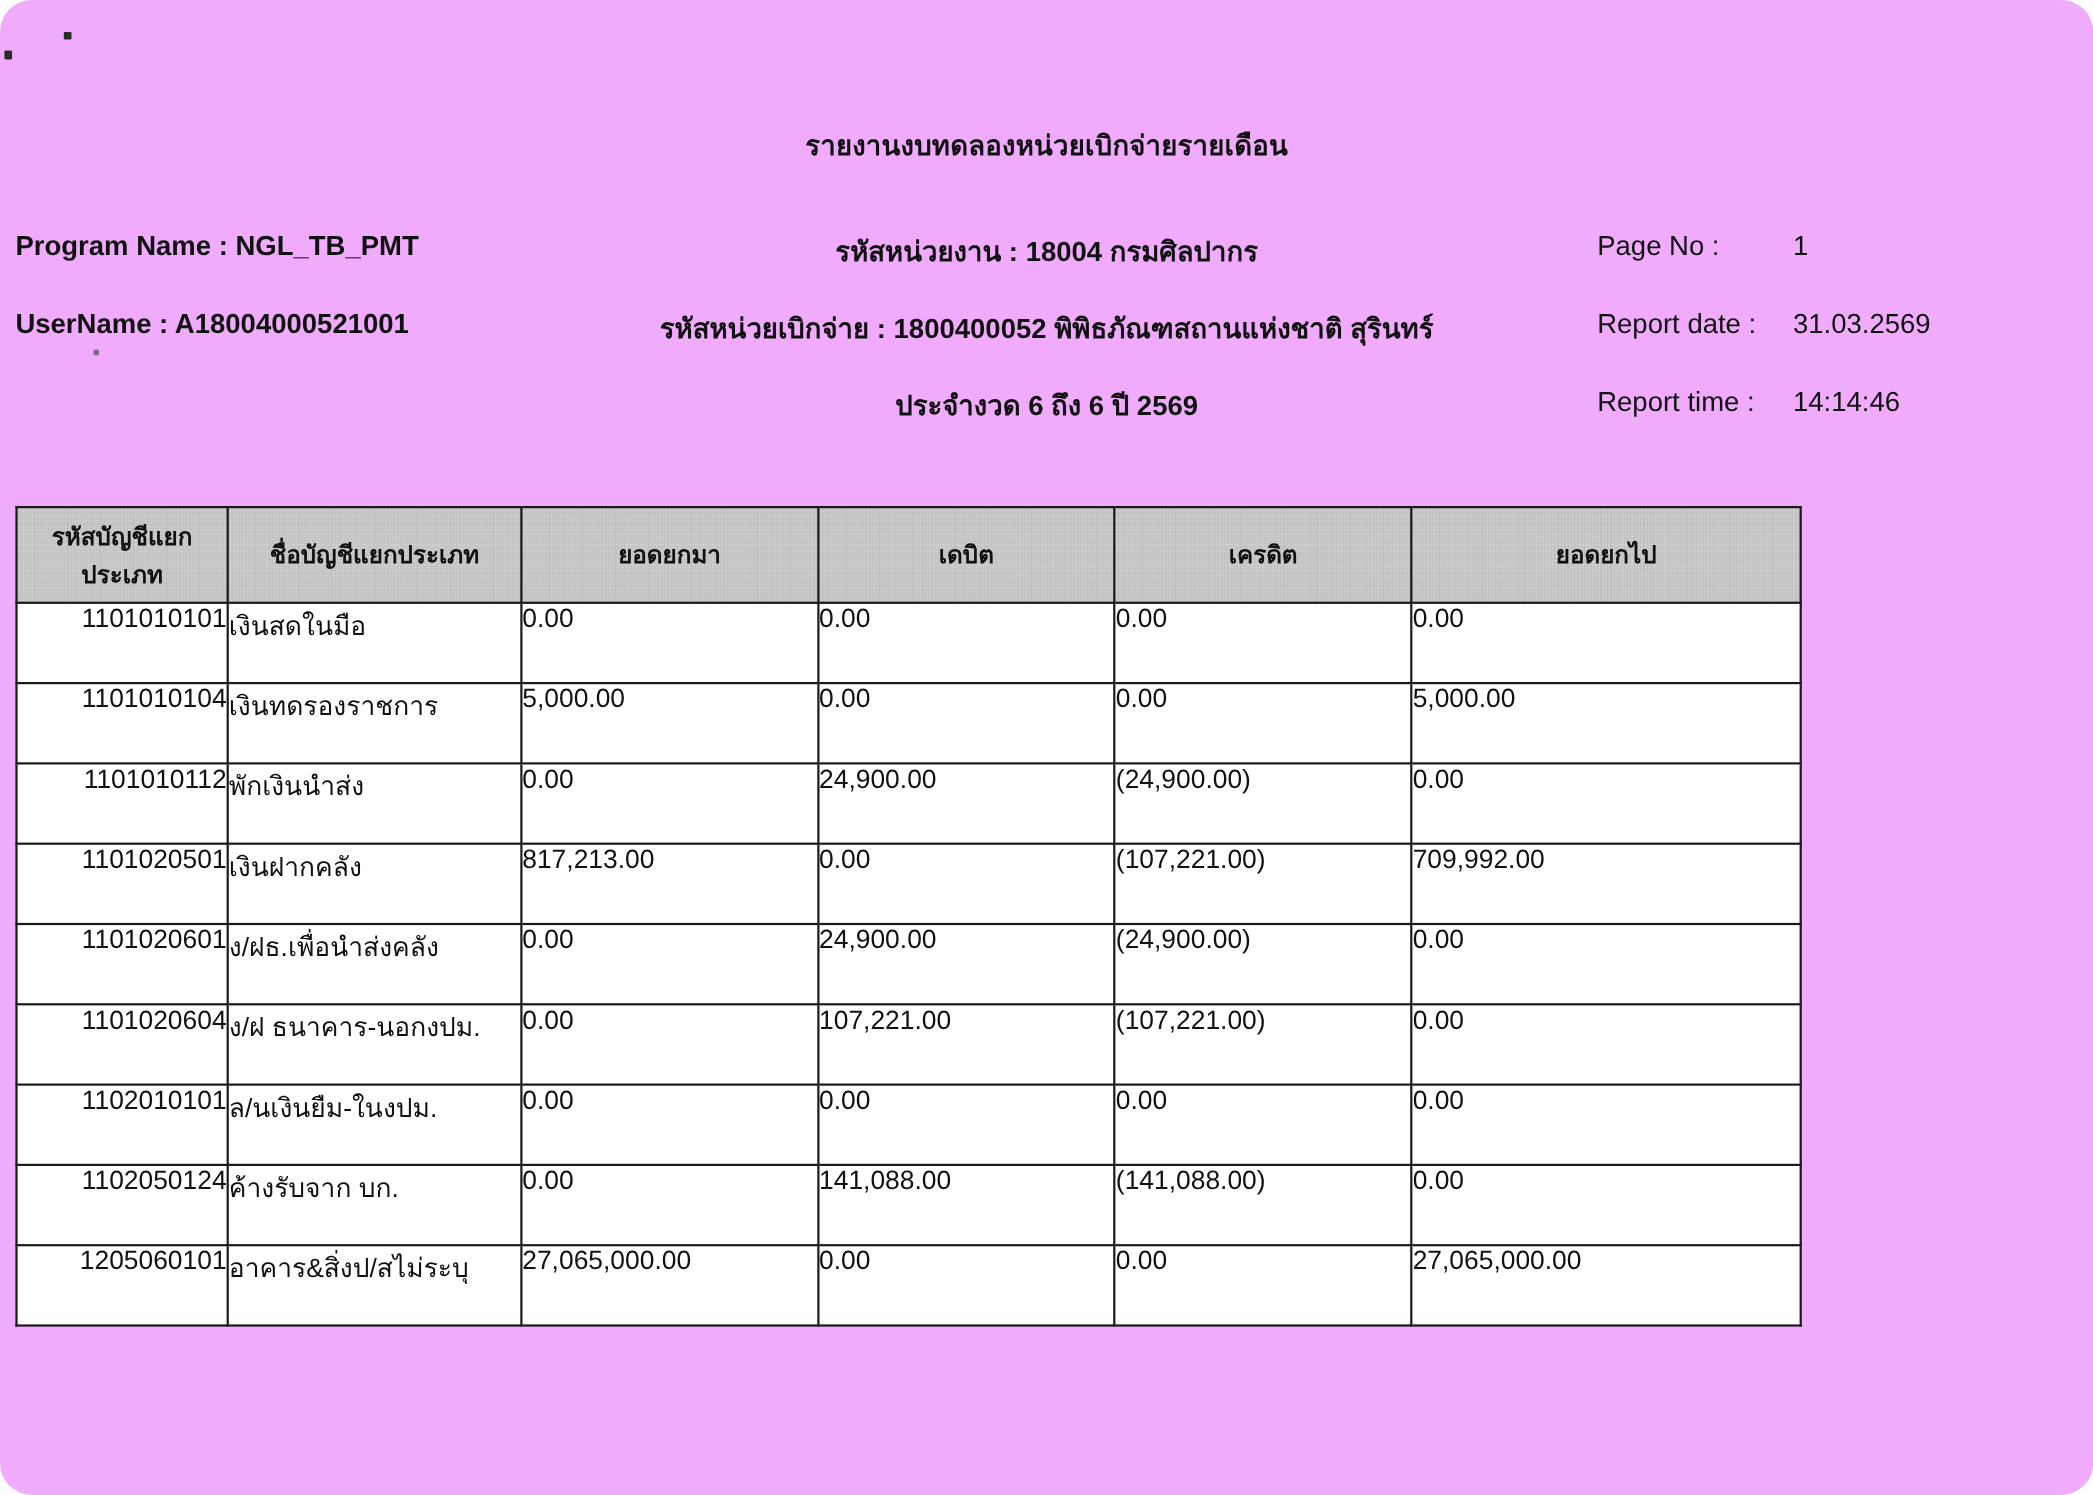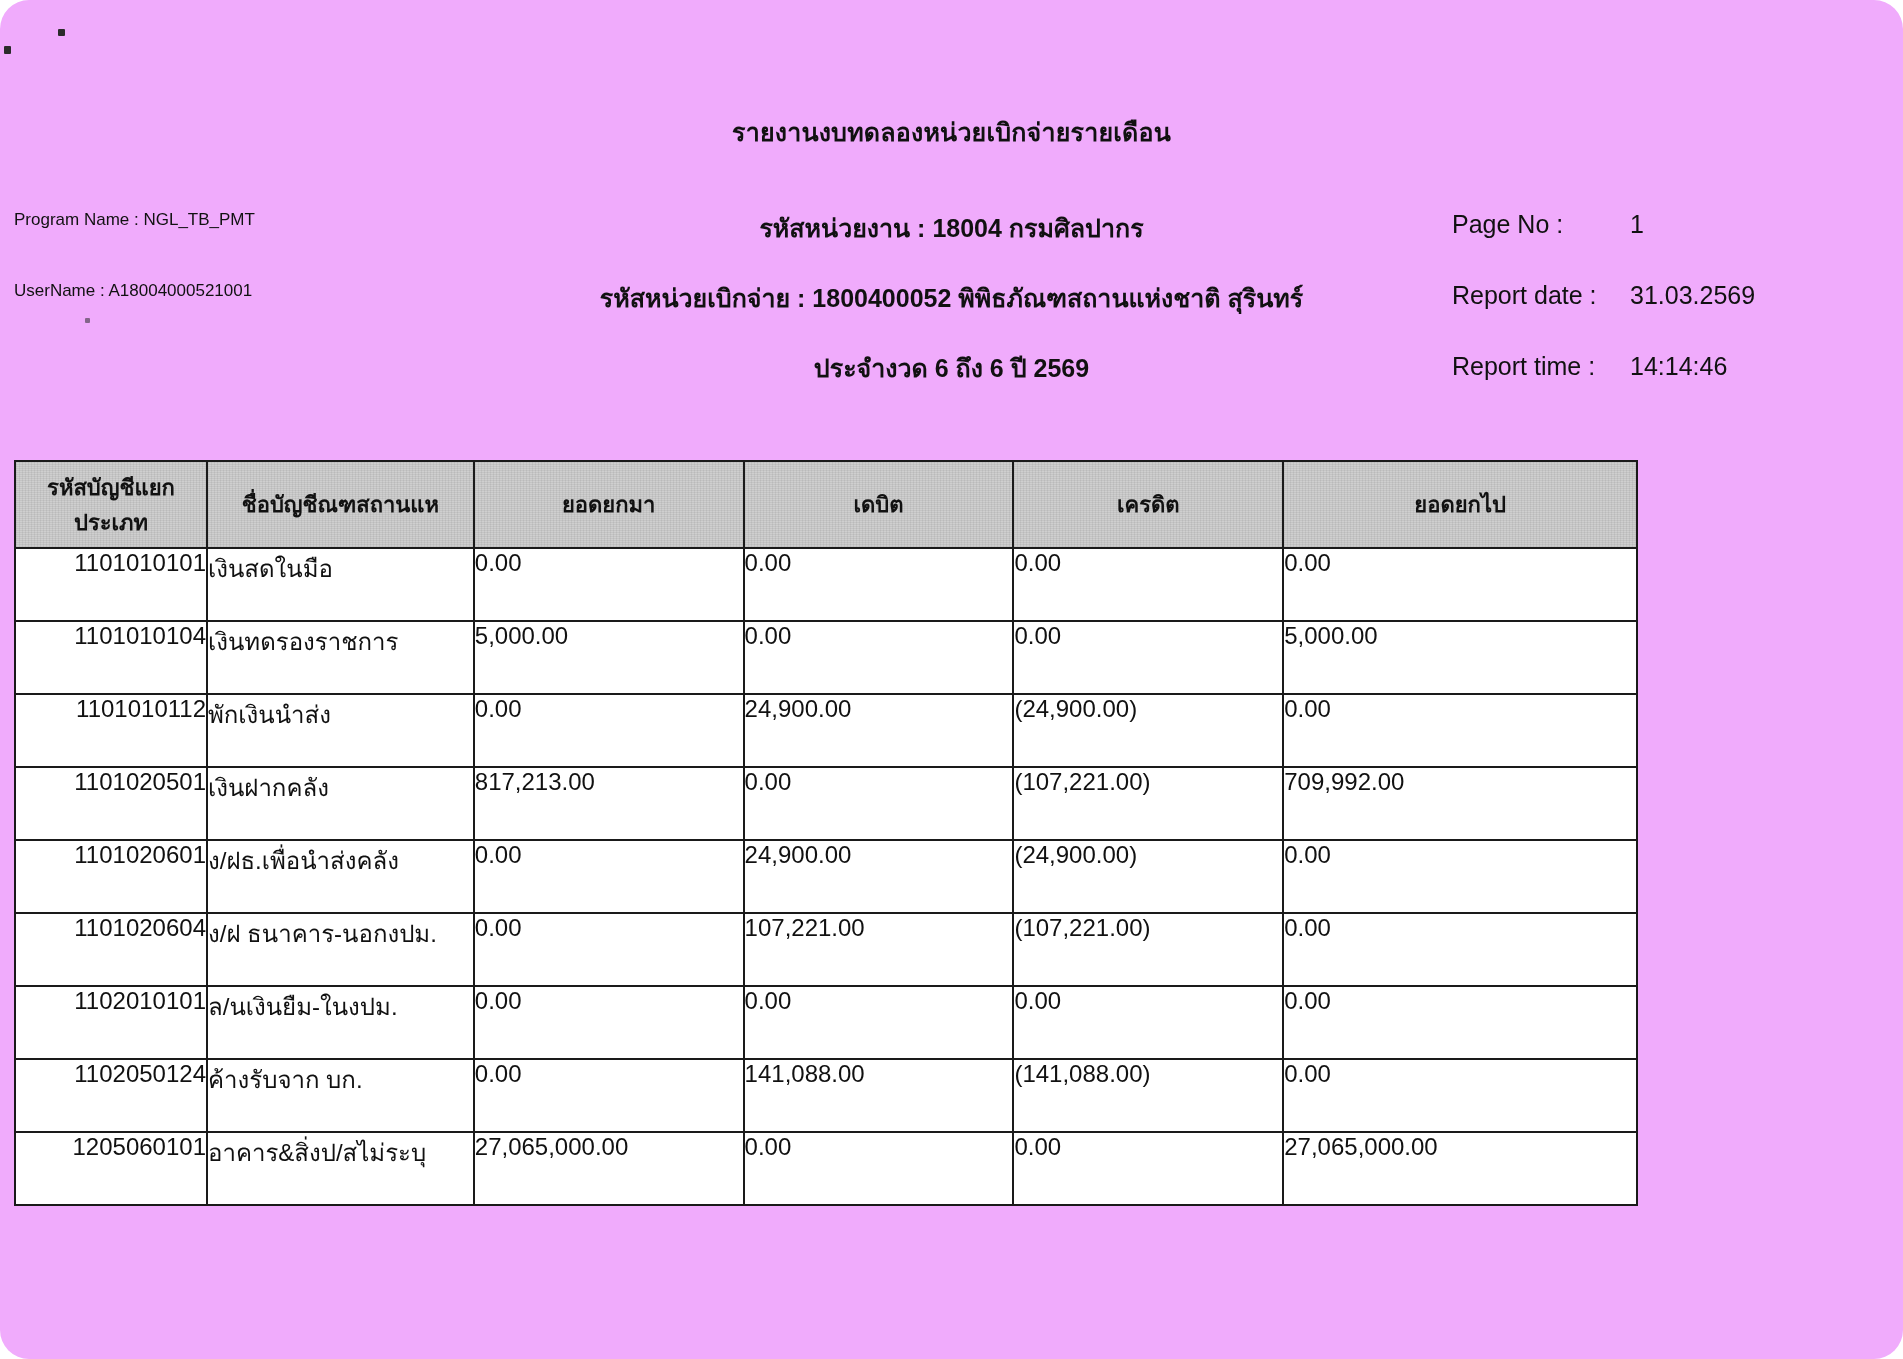--- a/index.html
+++ b/index.html
@@ -43,22 +43,22 @@
     width: 1903px;
     text-align: center;
     font-size: 25px;
     font-weight: 700;
     letter-spacing: .2px;
   }
 
   .hdr-left {
     position: absolute;
     left: 14px;
-    font-size: 17px;
-    font-weight: 400;
+    font-size: 25px;
+    font-weight: 700;
     white-space: nowrap;
   }
   .hdr-left.l1 { top: 210px; }
   .hdr-left.l2 { top: 281px; }
 
   .hdr-center {
     position: absolute;
     left: 0;
     width: 1903px;
     text-align: center;
@@ -175,21 +175,21 @@
         <col class="w-code">
         <col class="w-name">
         <col class="w-num">
         <col class="w-num">
         <col class="w-num">
         <col class="w-num-last">
       </colgroup>
       <thead>
         <tr>
           <th>รหัสบัญชีแยกประเภท</th>
-          <th>ชื่อบัญชีณฑสถานแห</th>
+          <th>ชื่อบัญชีแยกประเภท</th>
           <th>ยอดยกมา</th>
           <th>เดบิต</th>
           <th>เครดิต</th>
           <th>ยอดยกไป</th>
         </tr>
       </thead>
       <tbody id="tbl-body">
           <tr>
             <td class="c-code">1101010101</td>
             <td class="c-name">เงินสดในมือ</td>

